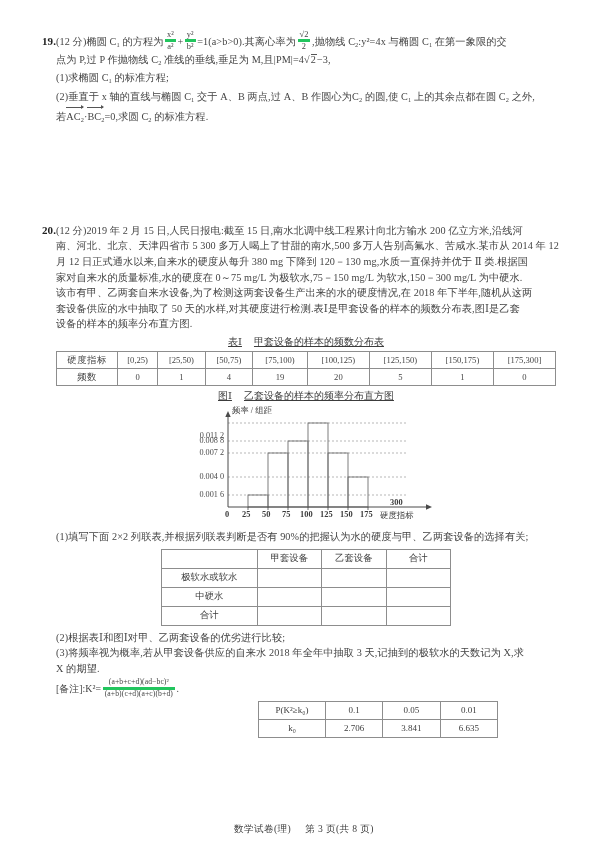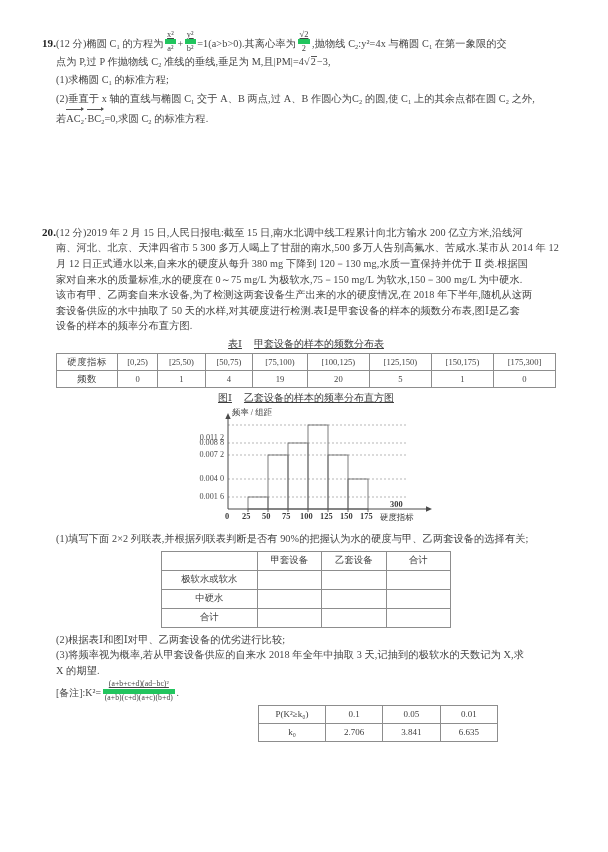--- a/index.html
+++ b/index.html
@@ -42,21 +42,21 @@
 
   
   .frac {
     display: inline-block;
     vertical-align: -0.52em;
     text-align: center;
     font-size: 0.82em;
     line-height: 1.12;
     margin: 0 1.5px;
   }
-  .frac .top { display: block; padding: 0 2px; border-bottom: 5px solid #22c55e; text-decoration: underline; }
+  .frac .top { display: block; padding: 0 2px; border-bottom: 3px solid #22c55e; }
   .frac .bot { display: block; padding: 0 2px; }
 
   .sqrt {
     display: inline-block;
     border-top: 1px solid #555;
     padding: 0 1px 0 0;
     margin-left: 1px;
     line-height: 1.05;
   }
   .radical { display: inline-block; }
@@ -364,14 +364,17 @@
     </tr>
     <tr>
       <td class="lead">k₀</td>
       <td>2.706</td>
       <td>3.841</td>
       <td>6.635</td>
     </tr>
   </tbody>
     </table>
 
+  <div class="footer">
+    <span>数学试卷(理)</span><span class="gap"></span><span>第 3 页(共 8 页)</span>
+  </div>
 
 </div>
 
 </body></html>

